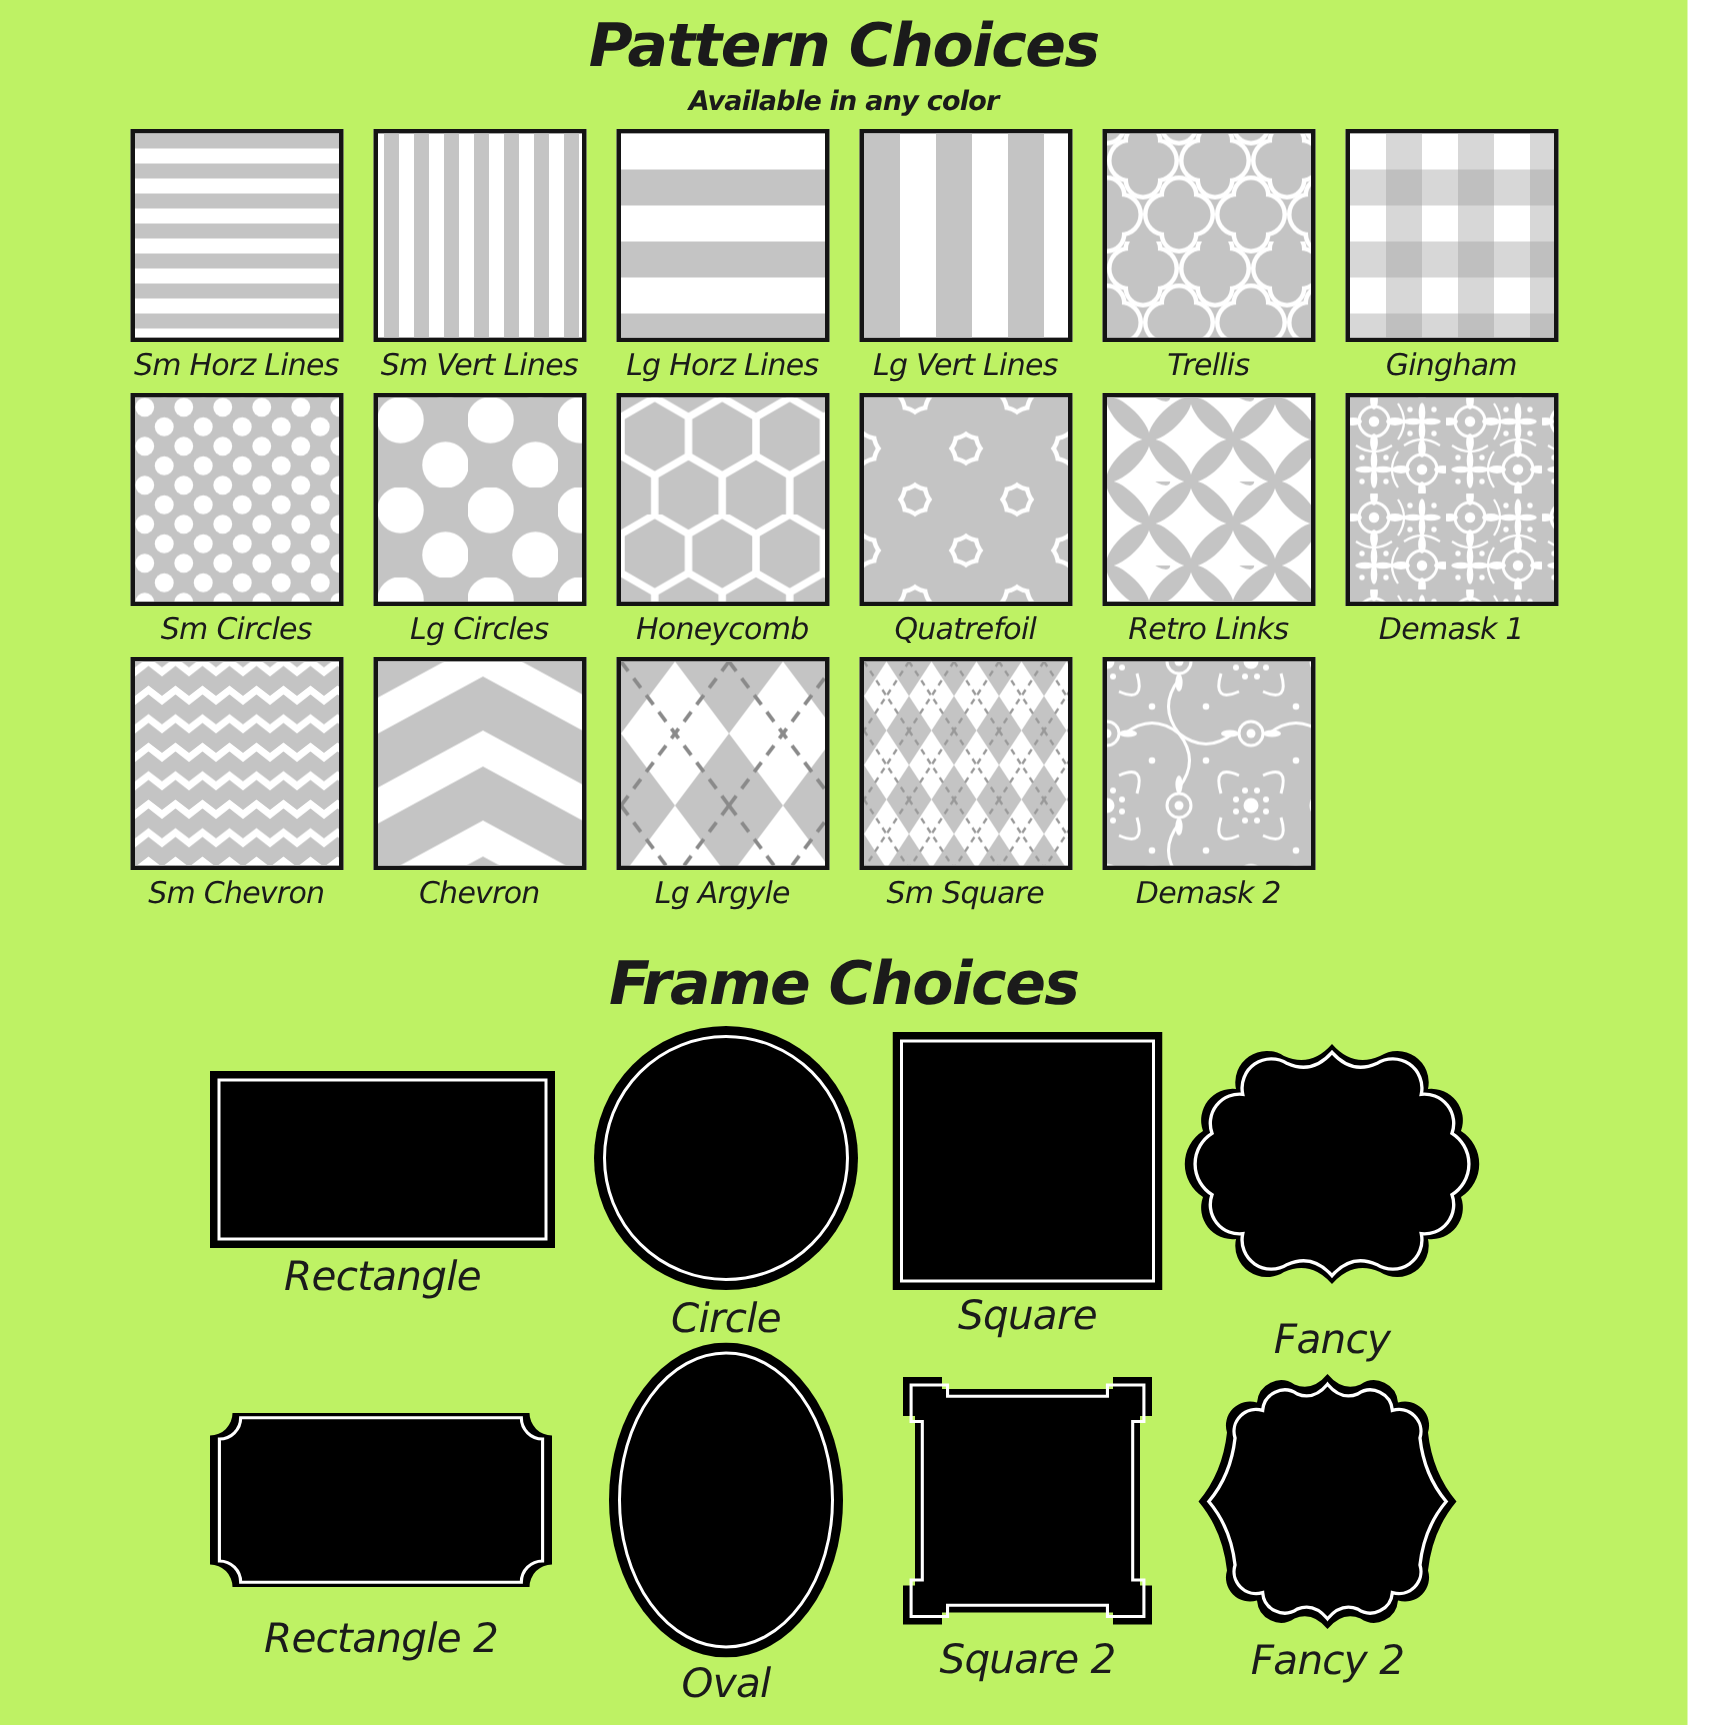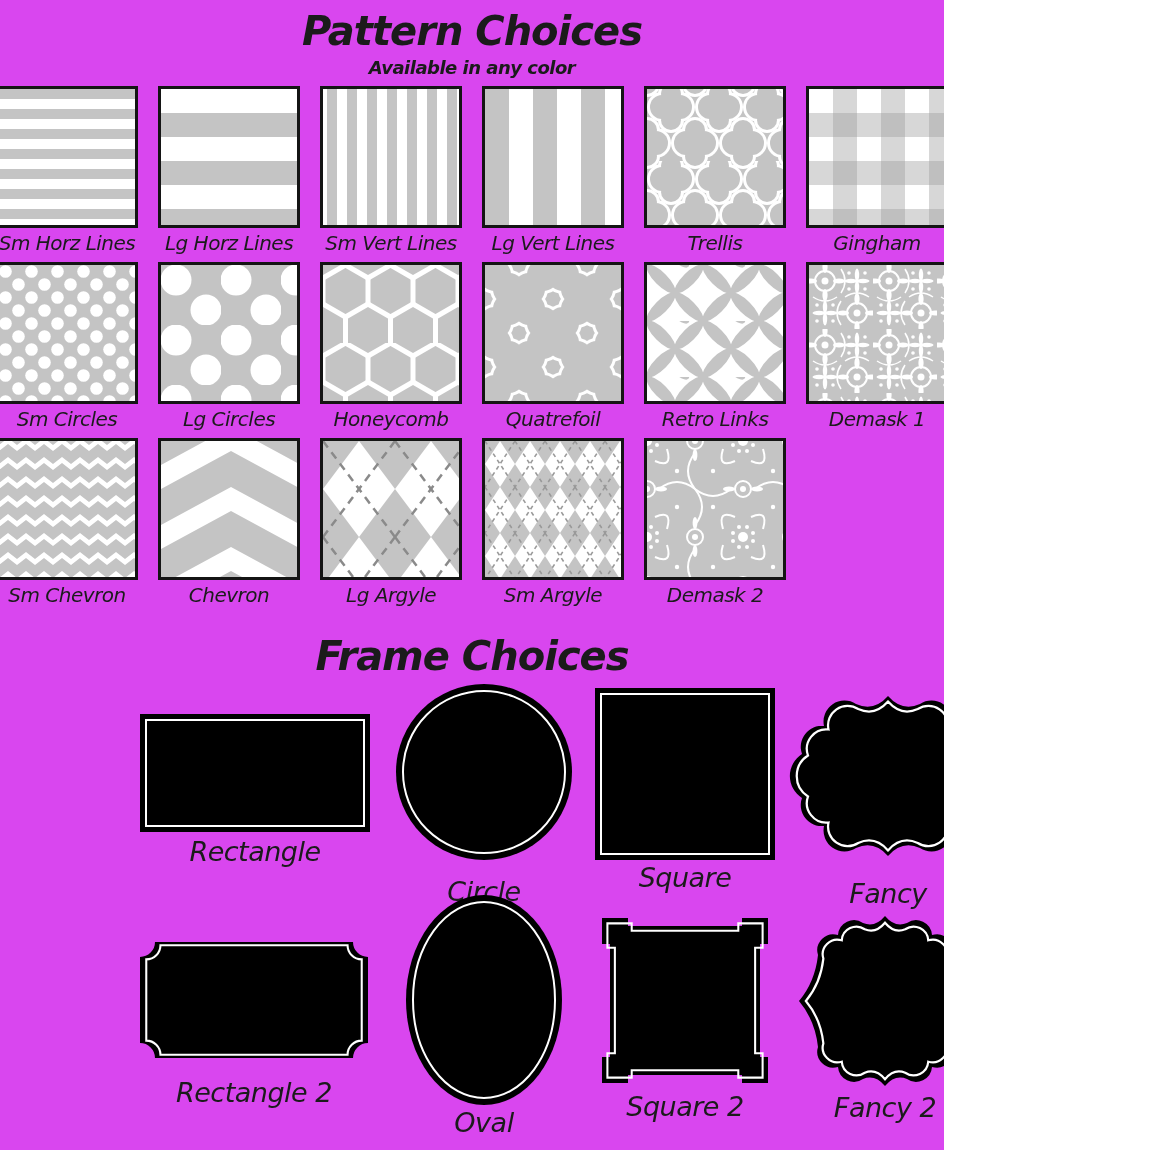--- a/index.html
+++ b/index.html
@@ -1,16 +1,16 @@
 <!DOCTYPE html>
 <html><head>
 <meta charset="utf-8">
 <style>
   html,body{margin:0;padding:0;background:#fff;}
-  .page{position:relative;width:944px;height:1150px;background:#d946ef;overflow:hidden;
+  .page{position:relative;width:1125px;height:1150px;background:#bef264;overflow:hidden;
         font-family:"DejaVu Sans","Liberation Sans",sans-serif;color:#1b1b1b;}
   .header{text-align:center;padding-top:8px;}
   .title{font-style:italic;font-weight:bold;font-size:40px;line-height:46px;letter-spacing:-1px;}
   .subtitle{font-style:italic;font-weight:bold;font-size:18px;line-height:27px;letter-spacing:-0.5px;}
   .pattern-grid{margin-top:5px;display:grid;grid-template-columns:repeat(6,142px);
                 column-gap:20px;row-gap:6px;justify-content:center;text-align:right;}
   .pcell{display:flex;flex-direction:column;align-items:center;}
   .swatch{width:142px;height:142px;border:3px solid #141414;box-sizing:border-box;background:#fff;}
   .swatch svg{display:block;}
   .plabel{font-style:italic;font-size:20px;line-height:26px;margin-top:2px;white-space:nowrap;letter-spacing:-0.5px;}
@@ -44,44 +44,44 @@
             <rect width="136" height="136" fill="url(#p-smh)"></rect>
         </svg>
       </div>
       <div class="plabel">Sm Horz Lines</div>
     </div>
 
     <div class="pcell">
       <div class="swatch">
         <svg width="136" height="136">
           <defs>
+              <pattern id="p-smv" patternUnits="userSpaceOnUse" width="20" height="20">
+            <rect x="4" y="0" width="10" height="20" fill="#c4c4c4"></rect>
+          </pattern>
+            </defs>
+          <rect width="136" height="136" fill="#ffffff"></rect>
+            <rect width="136" height="136" fill="url(#p-smv)"></rect>
+        </svg>
+      </div>
+      <div class="plabel">Sm Vert Lines</div>
+    </div>
+
+    <div class="pcell">
+      <div class="swatch">
+        <svg width="136" height="136">
+          <defs>
               <pattern id="p-lgh" patternUnits="userSpaceOnUse" width="48" height="48">
             <rect x="0" y="24" width="48" height="24" fill="#c4c4c4"></rect>
           </pattern>
             </defs>
           <rect width="136" height="136" fill="#ffffff"></rect>
             <rect width="136" height="136" fill="url(#p-lgh)"></rect>
         </svg>
       </div>
       <div class="plabel">Lg Horz Lines</div>
-    </div>
-
-    <div class="pcell">
-      <div class="swatch">
-        <svg width="136" height="136">
-          <defs>
-              <pattern id="p-smv" patternUnits="userSpaceOnUse" width="20" height="20">
-            <rect x="4" y="0" width="10" height="20" fill="#c4c4c4"></rect>
-          </pattern>
-            </defs>
-          <rect width="136" height="136" fill="#ffffff"></rect>
-            <rect width="136" height="136" fill="url(#p-smv)"></rect>
-        </svg>
-      </div>
-      <div class="plabel">Sm Vert Lines</div>
     </div>
 
     <div class="pcell">
       <div class="swatch">
         <svg width="136" height="136">
           <defs>
               <pattern id="p-lgv" patternUnits="userSpaceOnUse" width="48" height="48">
             <rect x="0" y="0" width="24" height="48" fill="#c4c4c4"></rect>
           </pattern>
             </defs>
@@ -415,21 +415,21 @@
             <g stroke="#999999" stroke-width="1.6" stroke-dasharray="4,3.5" fill="none">
               <line x1="0" y1="0" x2="30" y2="46"></line>
               <line x1="30" y1="0" x2="0" y2="46"></line>
             </g>
           </pattern>
             </defs>
           <rect width="136" height="136" fill="#c4c4c4"></rect>
             <rect width="136" height="136" fill="url(#p-sma)"></rect>
         </svg>
       </div>
-      <div class="plabel">Sm Argyle</div>
+      <div class="plabel">Sm Square</div>
     </div>
 
     <div class="pcell">
       <div class="swatch">
         <svg width="136" height="136">
           <defs>
               <pattern id="p-dm2" patternUnits="userSpaceOnUse" width="96" height="96">
             <g stroke="#ffffff" fill="none" stroke-width="2">
               <path d="M12,48 Q30,34 48,48 Q66,62 84,48"></path>
               <path d="M48,12 Q34,30 48,48 Q62,66 48,84"></path>
@@ -489,21 +489,21 @@
         <rect x="6" y="6" width="218" height="106" fill="none" stroke="#ffffff" stroke-width="2"></rect>
       </svg>
       <div class="flabel" style="margin-top:5px;">Rectangle</div>
     </div>
 
     <div class="fitem" style="left:396px;top:2px;">
       <svg width="176" height="176" viewBox="0 0 176 176">
         <circle cx="88" cy="88" r="88" fill="#000000"></circle>
         <circle cx="88" cy="88" r="81" fill="none" stroke="#ffffff" stroke-width="2"></circle>
       </svg>
-      <div class="flabel" style="margin-top:17px;">Circle</div>
+      <div class="flabel" style="margin-top:5px;">Circle</div>
     </div>
 
     <div class="fitem" style="left:595px;top:6px;">
       <svg width="180" height="172" viewBox="0 0 180 172">
         <rect width="180" height="172" fill="#000000"></rect>
         <rect x="6" y="6" width="168" height="160" fill="none" stroke="#ffffff" stroke-width="2"></rect>
       </svg>
       <div class="flabel" style="margin-top:3px;">Square</div>
     </div>
 

